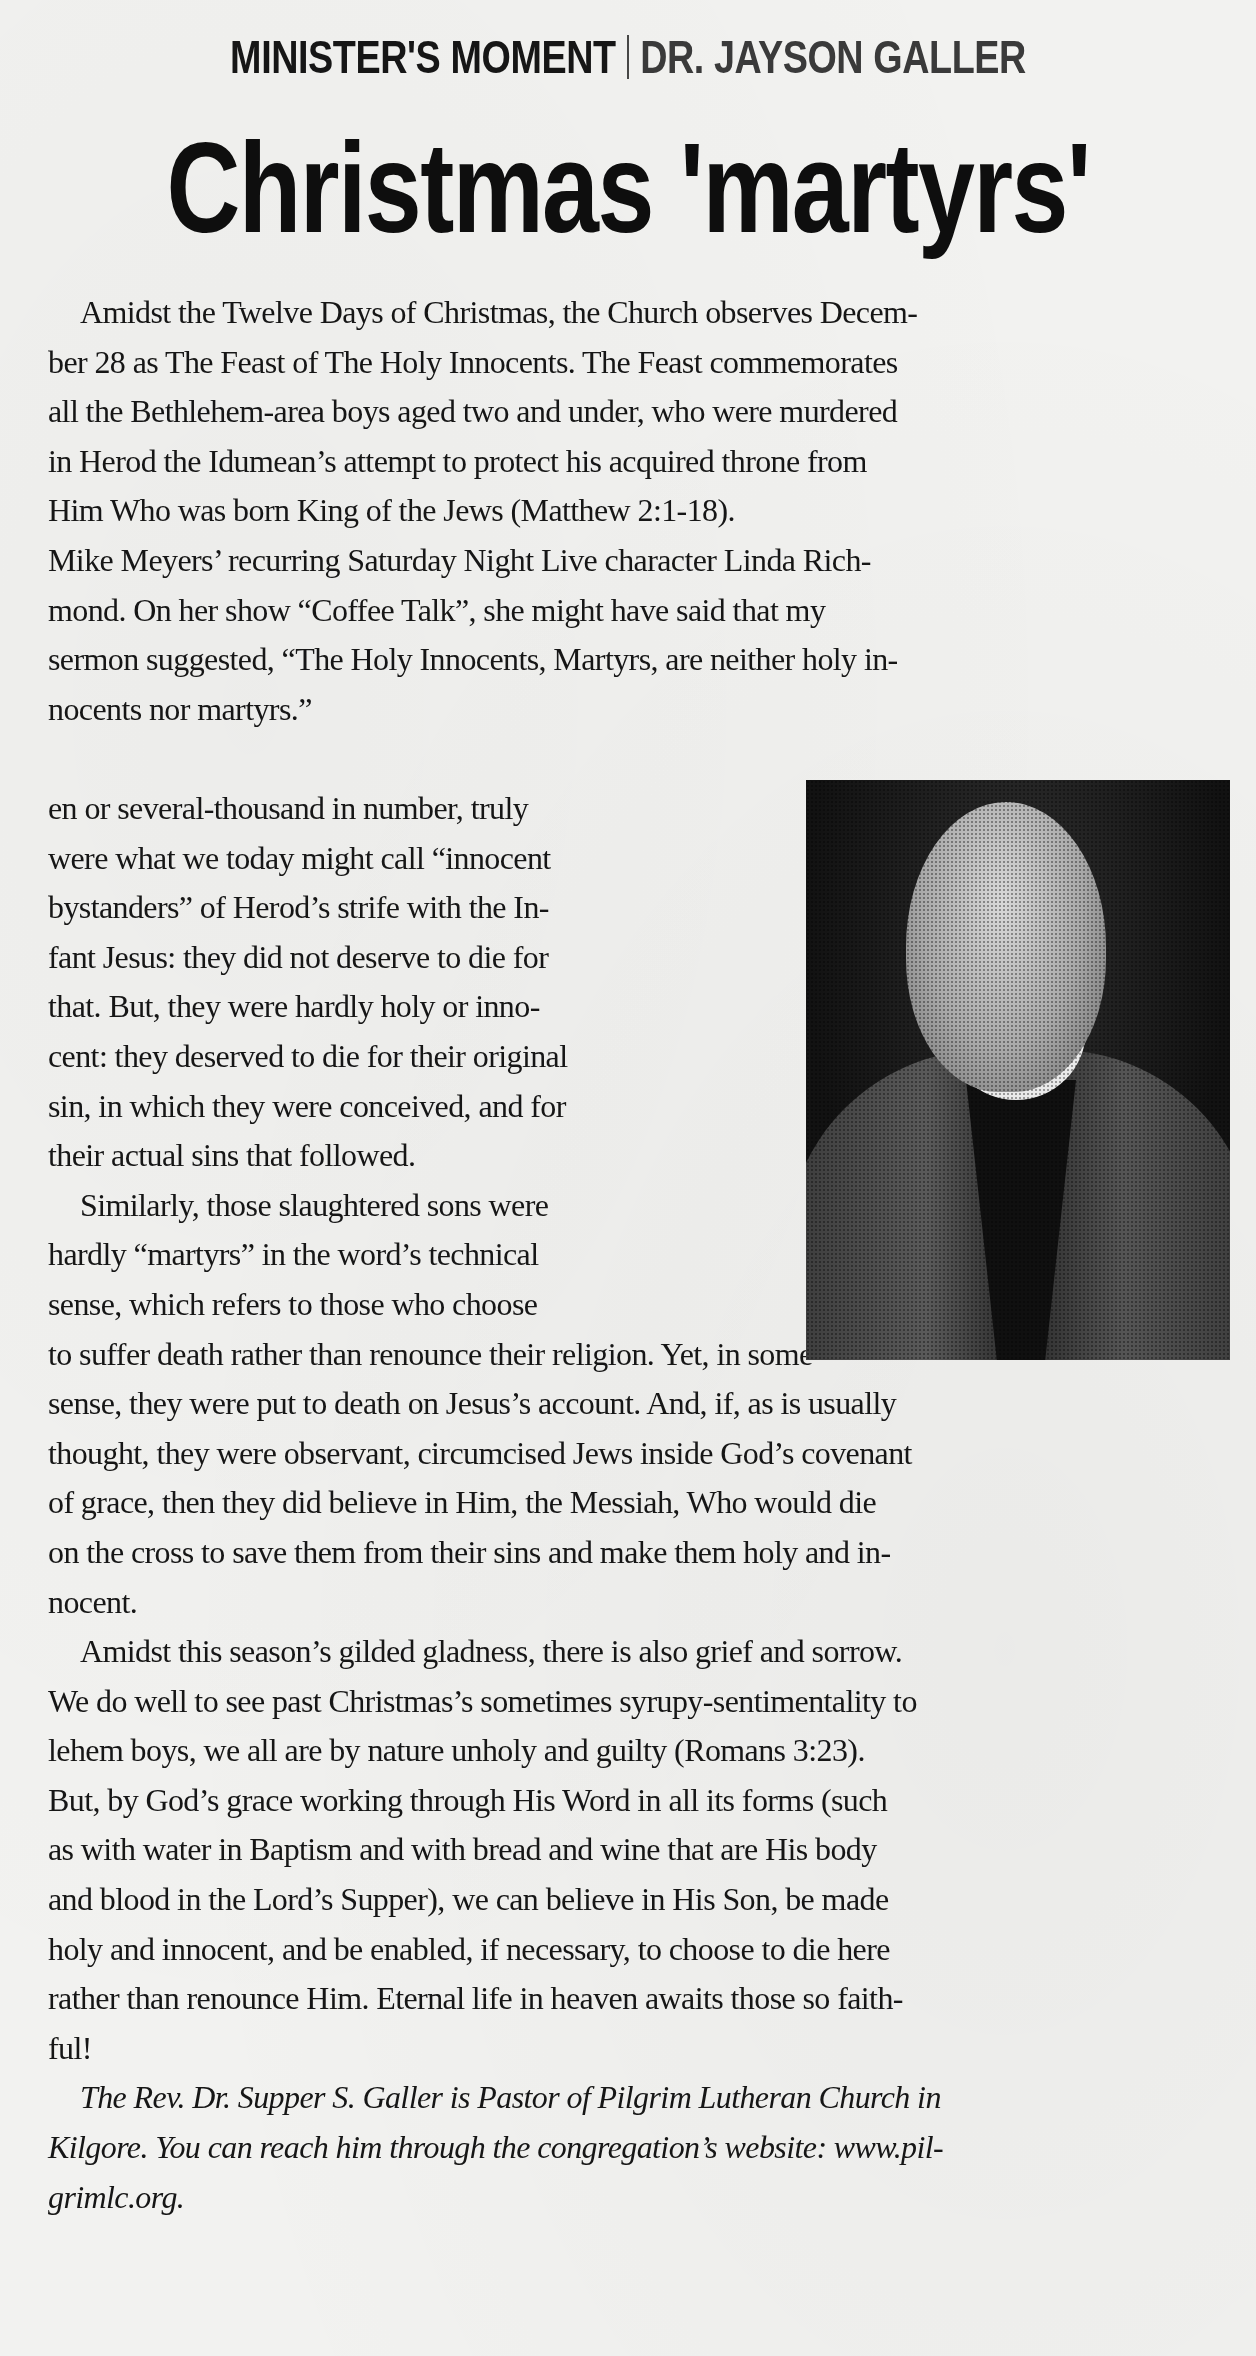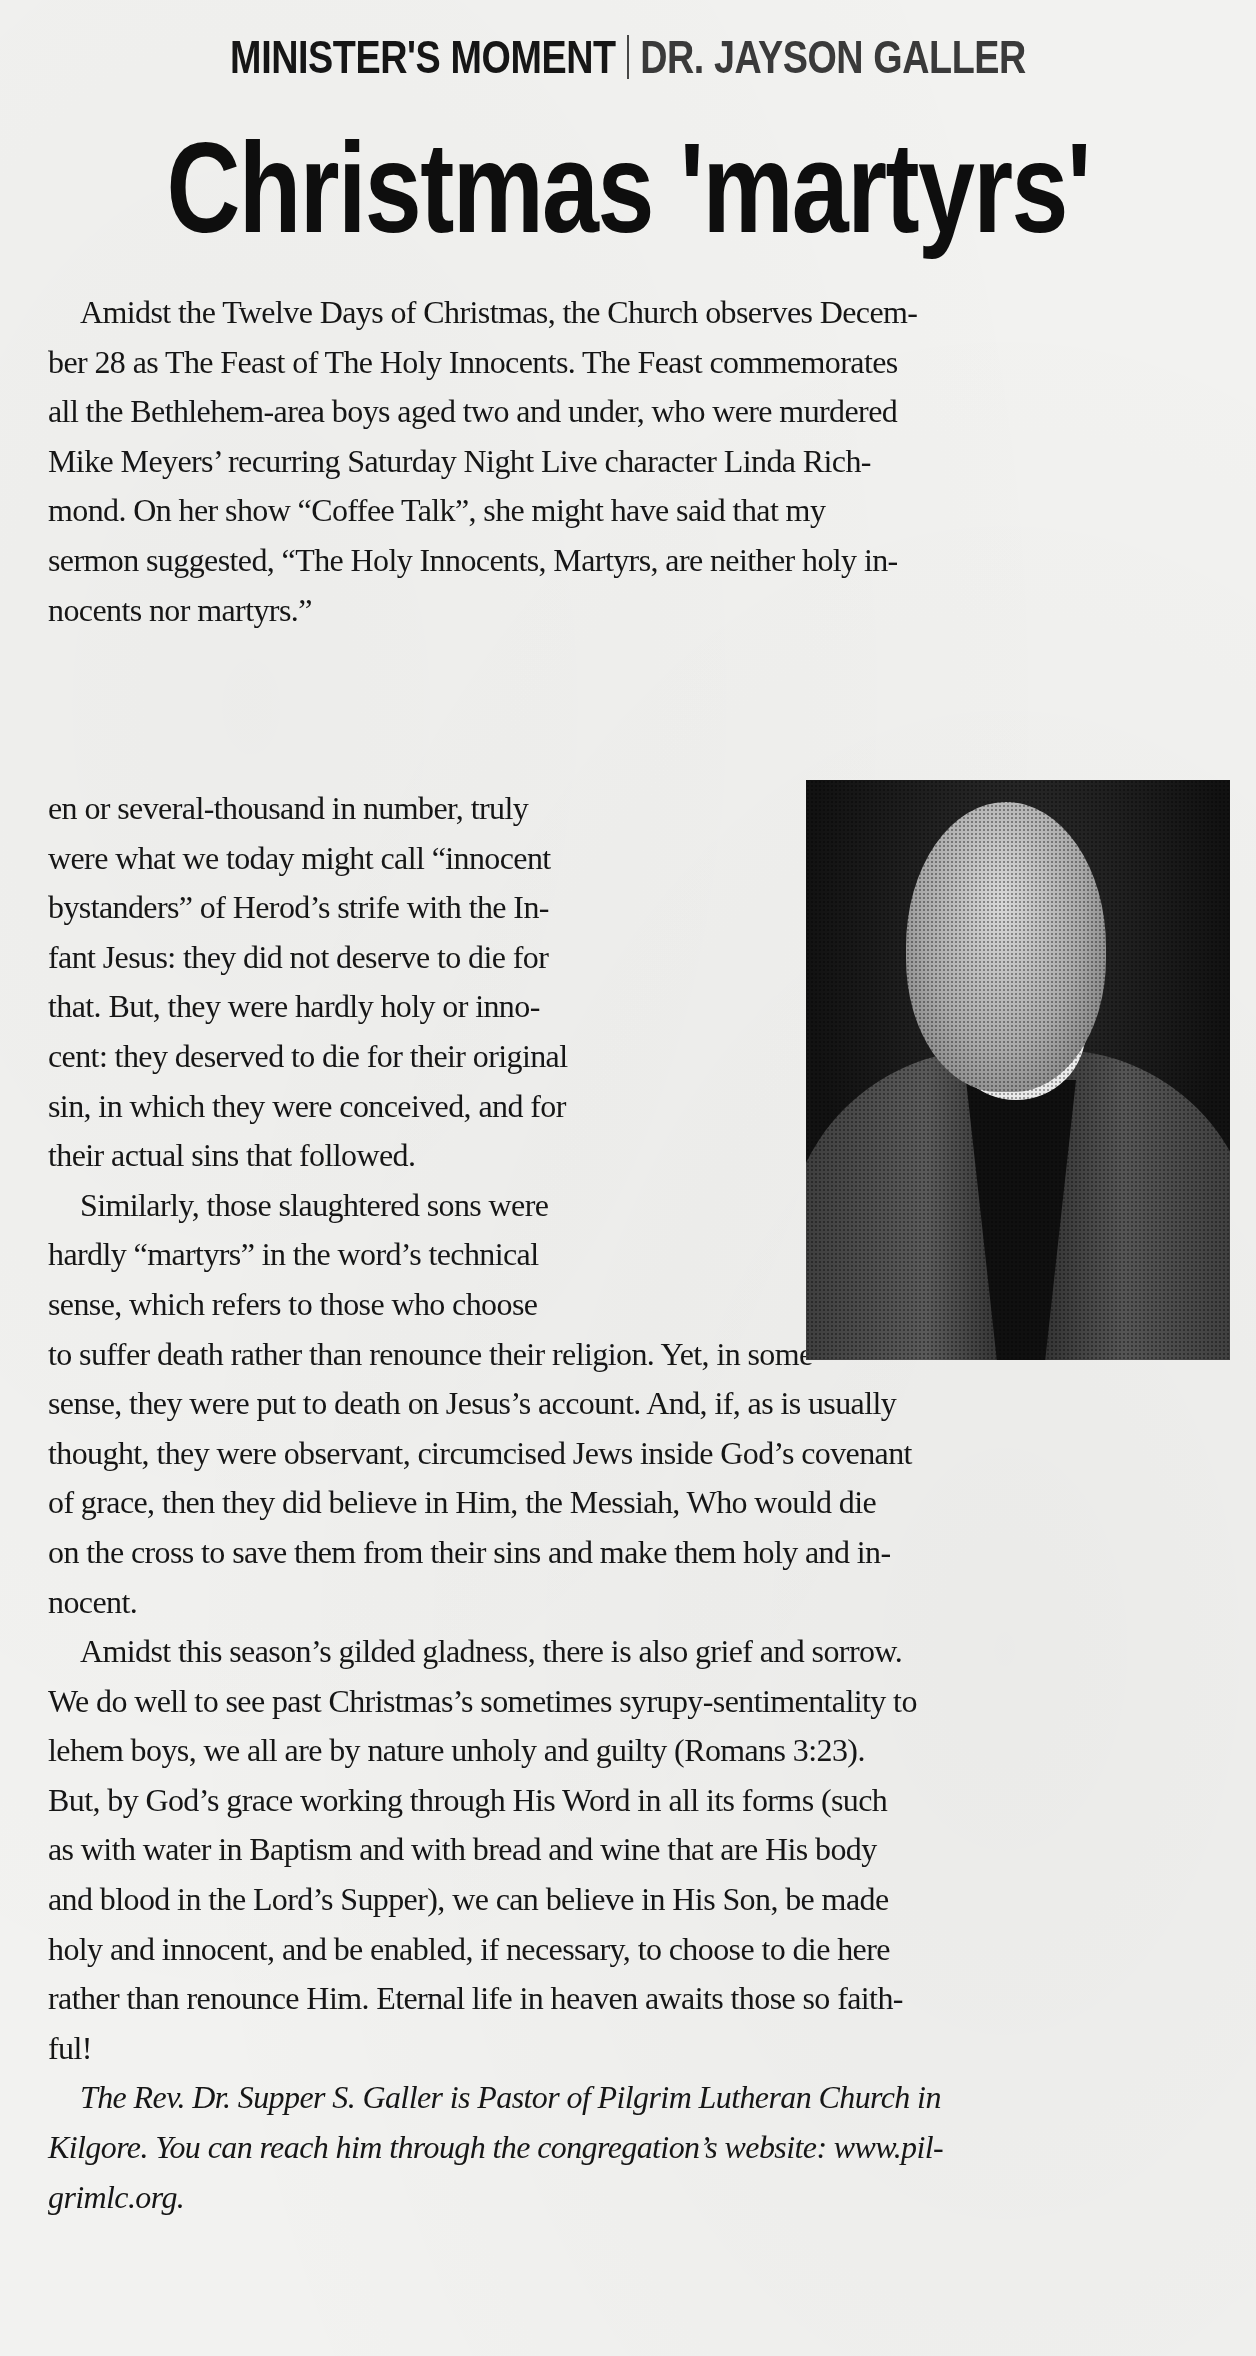--- a/index.html
+++ b/index.html
@@ -103,20 +103,22 @@
     <span>MINISTER'S MOMENT</span><span class="sep"></span><span class="author">DR. JAYSON GALLER</span>
   </div>
 
   <div class="headline">Christmas 'martyrs'</div>
 
   <div class="body-text" style="top: 288px;">
     <p>
       <span class="line">Amidst the Twelve Days of Christmas, the Church observes Decem-</span>
       <span class="line" style="margin-left:-32px">ber 28 as The Feast of The Holy Innocents. The Feast commemorates</span>
       <span class="line" style="margin-left:-32px">all the Bethlehem-area boys aged two and under, who were murdered</span>
+      <span class="line" style="margin-left:-32px">in Herod the Idumean’s attempt to protect his acquired throne from</span>
+      <span class="line" style="margin-left:-32px">Him Who was born King of the Jews (Matthew 2:1-18).</span>
     </p>
     <p>
       <span class="line" style="margin-left:-32px">Mike Meyers’ recurring Saturday Night Live character Linda Rich-</span>
       <span class="line" style="margin-left:-32px">mond. On her show “Coffee Talk”, she might have said that my</span>
       <span class="line" style="margin-left:-32px">sermon suggested, “The Holy Innocents, Martyrs, are neither holy in-</span>
       <span class="line" style="margin-left:-32px">nocents nor martyrs.”</span>
     </p>
   </div>
 
   <div class="body-text" style="top: 784px;">

